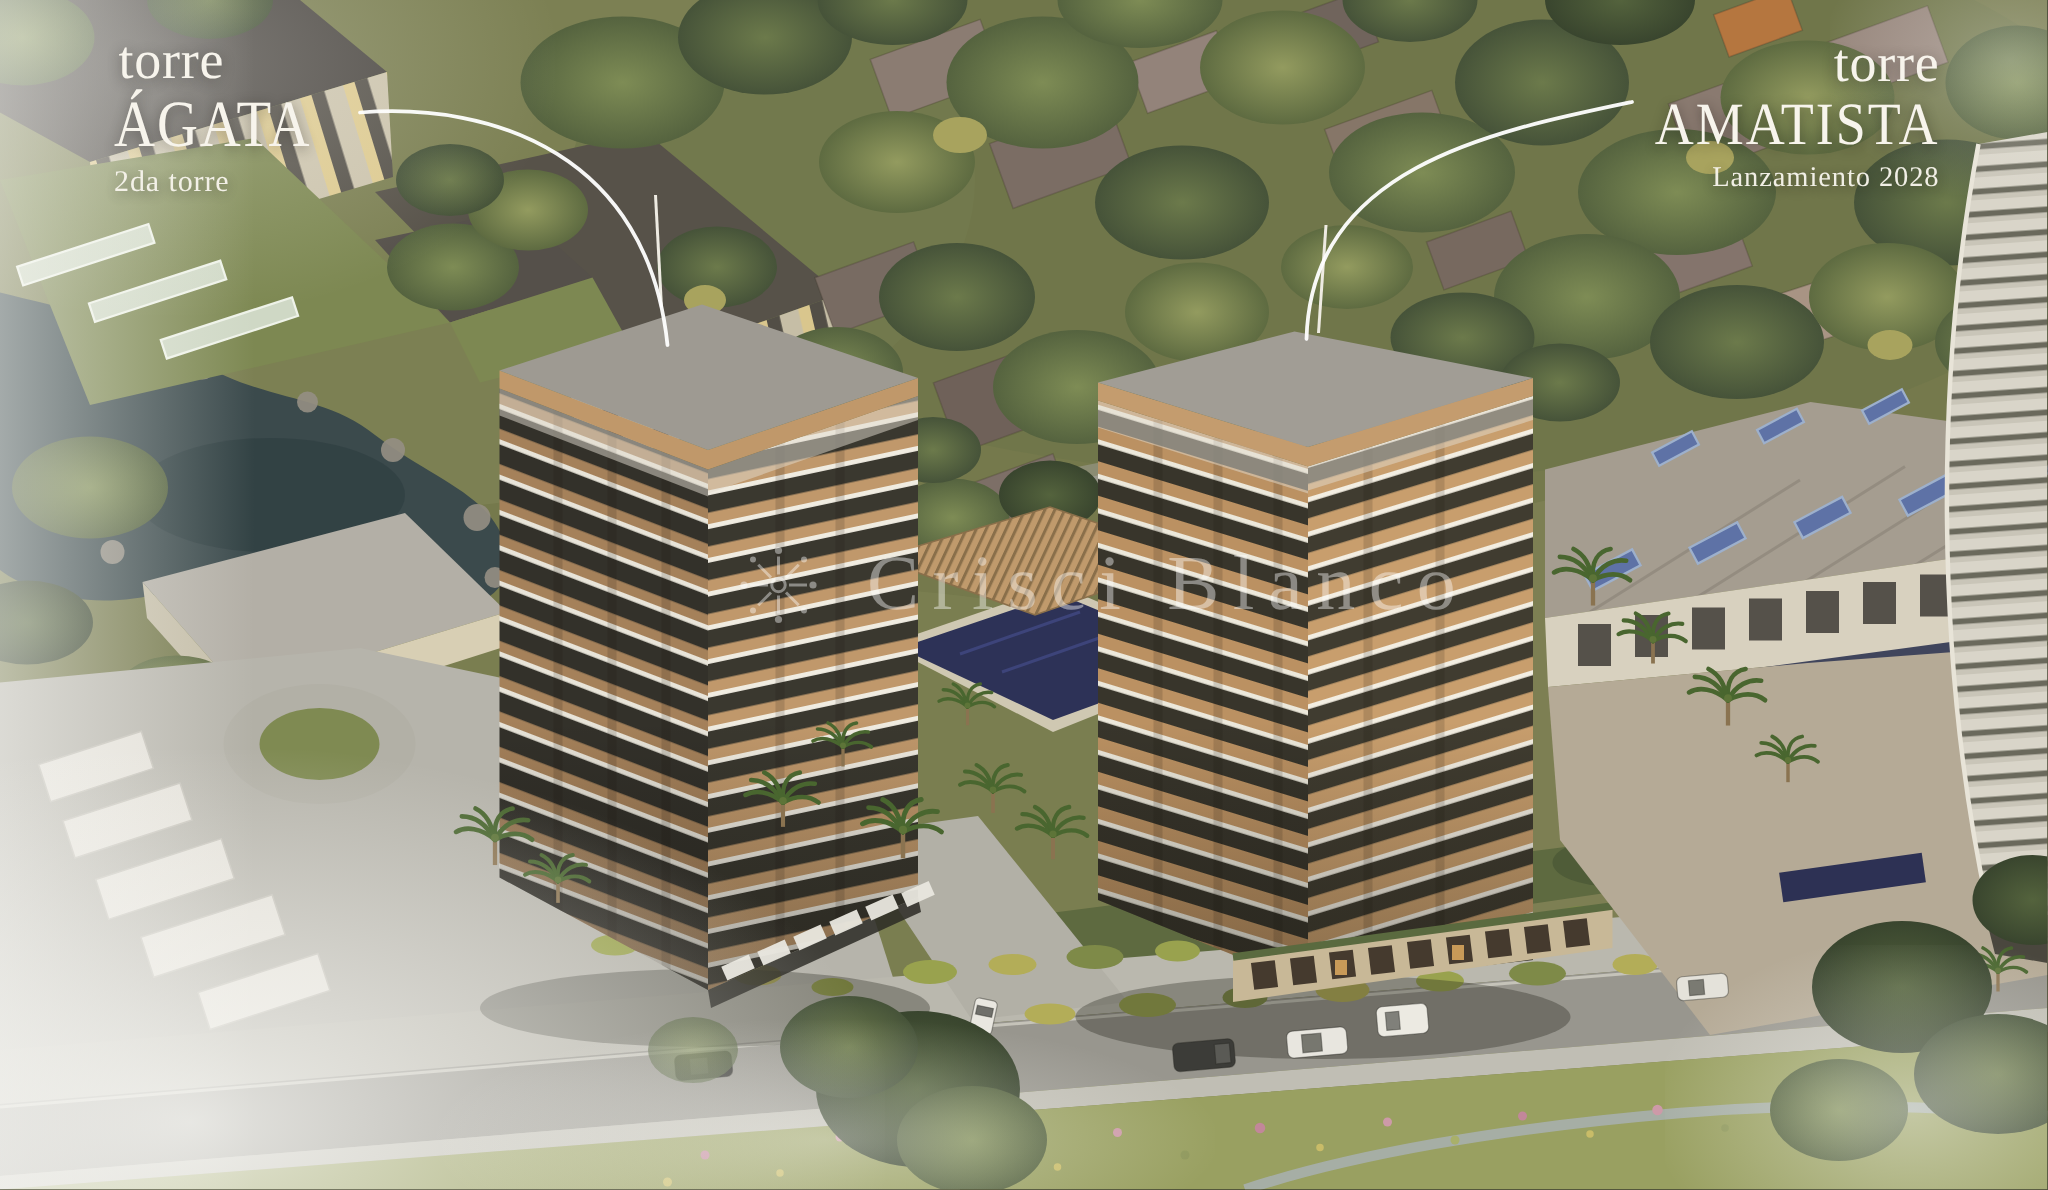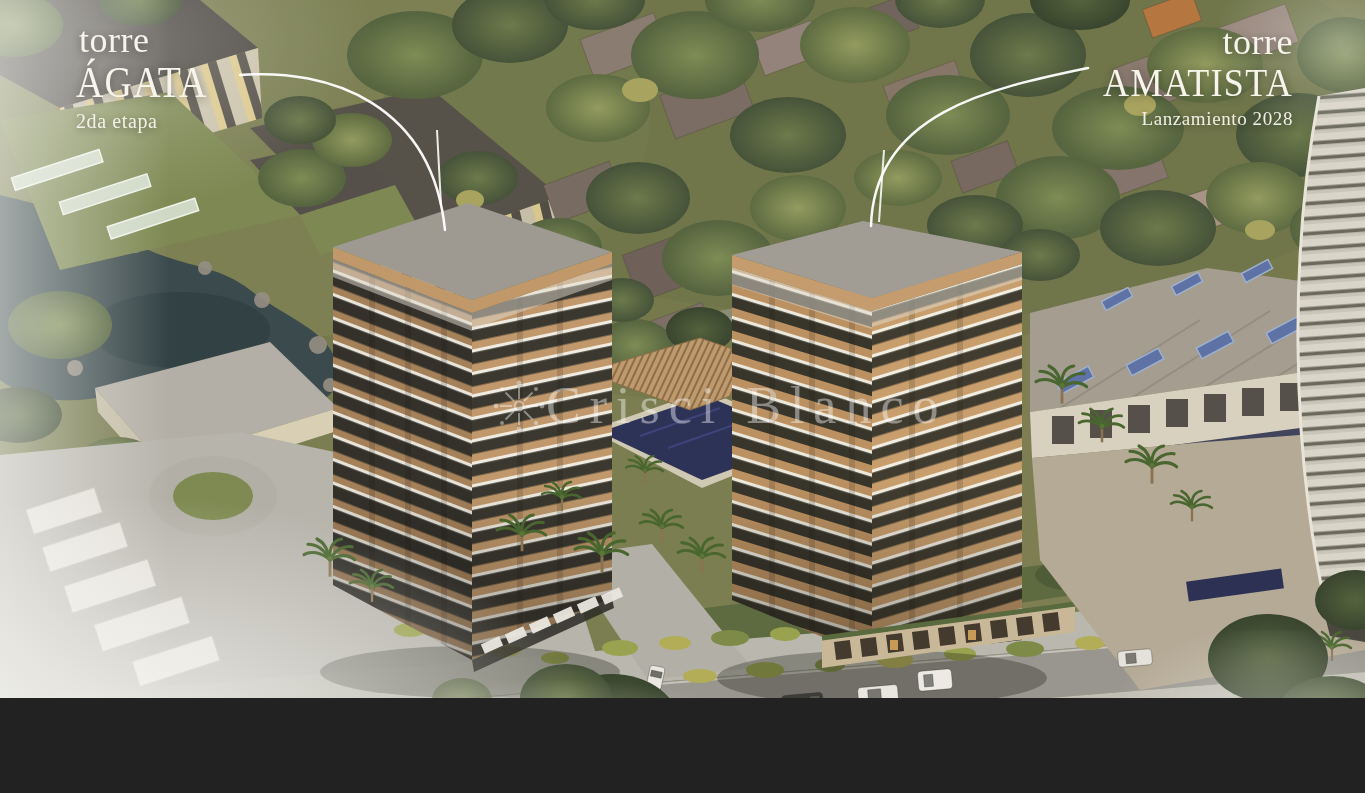--- a/index.html
+++ b/index.html
@@ -1,17 +1,17 @@
 <!DOCTYPE html>
 <html><head>
 <meta charset="utf-8">
 <style>
   html,body{margin:0;padding:0;background:#222;}
   .canvas{
-    position:relative;width:1365px;height:698px;overflow:hidden;
+    position:relative;width:1365px;height:793px;overflow:hidden;
     background:#75794c;font-family:"Liberation Serif","DejaVu Serif",serif;
   }
   .scene-svg{position:absolute;left:0;top:0;width:1365px;height:793px;display:block;}
   .haze{position:absolute;pointer-events:none;}
   .haze-left{left:0;top:0;width:170px;height:793px;background:linear-gradient(90deg,rgba(250,250,247,.55),rgba(250,250,247,0));}
   .haze-tl{left:-60px;top:-70px;width:430px;height:280px;background:radial-gradient(ellipse at 40% 40%,rgba(250,250,247,.28),rgba(250,250,247,0) 72%);}
   .haze-bl{left:-90px;top:500px;width:680px;height:400px;background:radial-gradient(ellipse at 32% 62%,rgba(250,250,247,.78),rgba(250,250,247,0) 72%);}
   .haze-b{left:290px;top:680px;width:520px;height:160px;background:radial-gradient(ellipse,rgba(250,250,247,.42),rgba(250,250,247,0) 72%);}
   .haze-br{left:1110px;top:630px;width:330px;height:220px;background:radial-gradient(ellipse,rgba(250,250,247,.45),rgba(250,250,247,0) 75%);}
   .haze-tr{left:1220px;top:-50px;width:240px;height:180px;background:radial-gradient(ellipse,rgba(250,250,247,.30),rgba(250,250,247,0) 75%);}
@@ -21,21 +21,21 @@
   .label .name{font-size:44px;letter-spacing:1.5px;margin-top:3px;}
   .label .sub{font-size:20px;letter-spacing:.6px;margin-top:6px;opacity:.96;}
   .label-agata{left:76px;top:22px;text-align:left;}
   .label-agata .pre{margin-left:3px;}
   .label-agata .name{transform:scaleX(.86);transform-origin:left top;}
   .label-amatista{right:72px;top:24px;text-align:right;}
   .label-amatista .name{font-size:40px;transform:scaleX(.9);transform-origin:right top;}
   .label-amatista .sub{font-size:19px;}
 
   .watermark{
-    position:absolute;left:492px;top:376px;display:flex;align-items:center;gap:0;
+    position:absolute;left:492px;top:360px;display:flex;align-items:center;gap:32px;
     color:rgba(255,255,255,.42);pointer-events:none;text-align:right;
   }
   .watermark .wm-text{font-size:52px;letter-spacing:9px;white-space:nowrap;}
   .watermark svg{display:block;}
 </style>
 </head>
 <body>
 
 <div class="canvas">
 
@@ -502,21 +502,21 @@
   <div class="haze haze-tl"></div>
   <div class="haze haze-left"></div>
   <div class="haze haze-bl"></div>
   <div class="haze haze-b"></div>
   <div class="haze haze-br"></div>
   <div class="haze haze-tr"></div>
 
   <div class="label label-agata">
     <div class="pre">torre</div>
     <div class="name">ÁGATA</div>
-    <div class="sub">2da etapa</div>
+    <div class="sub">2da torre</div>
   </div>
   <div class="label label-amatista">
     <div class="pre">torre</div>
     <div class="name">AMATISTA</div>
     <div class="sub">Lanzamiento 2028</div>
   </div>
 
   <div class="watermark">
     <svg width="54" height="54" viewBox="-27 -27 54 54">
       <g stroke="currentColor" fill="none" stroke-width="2">

